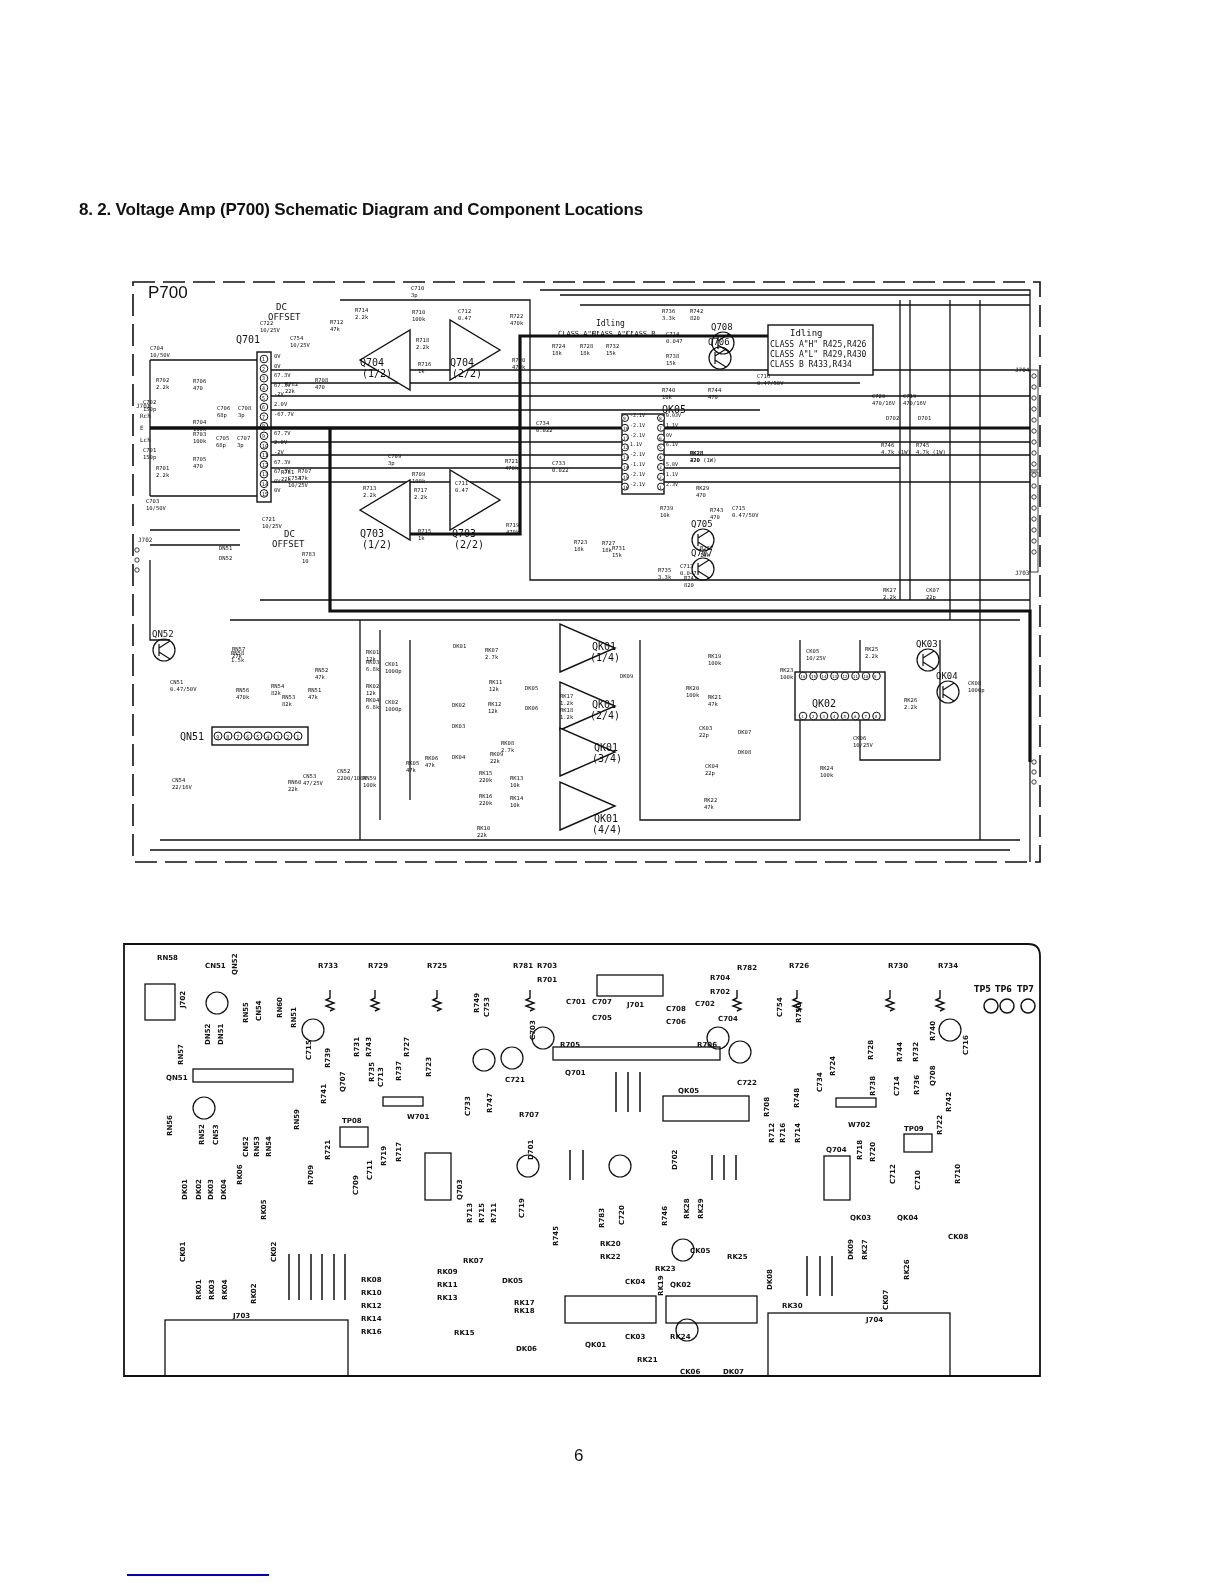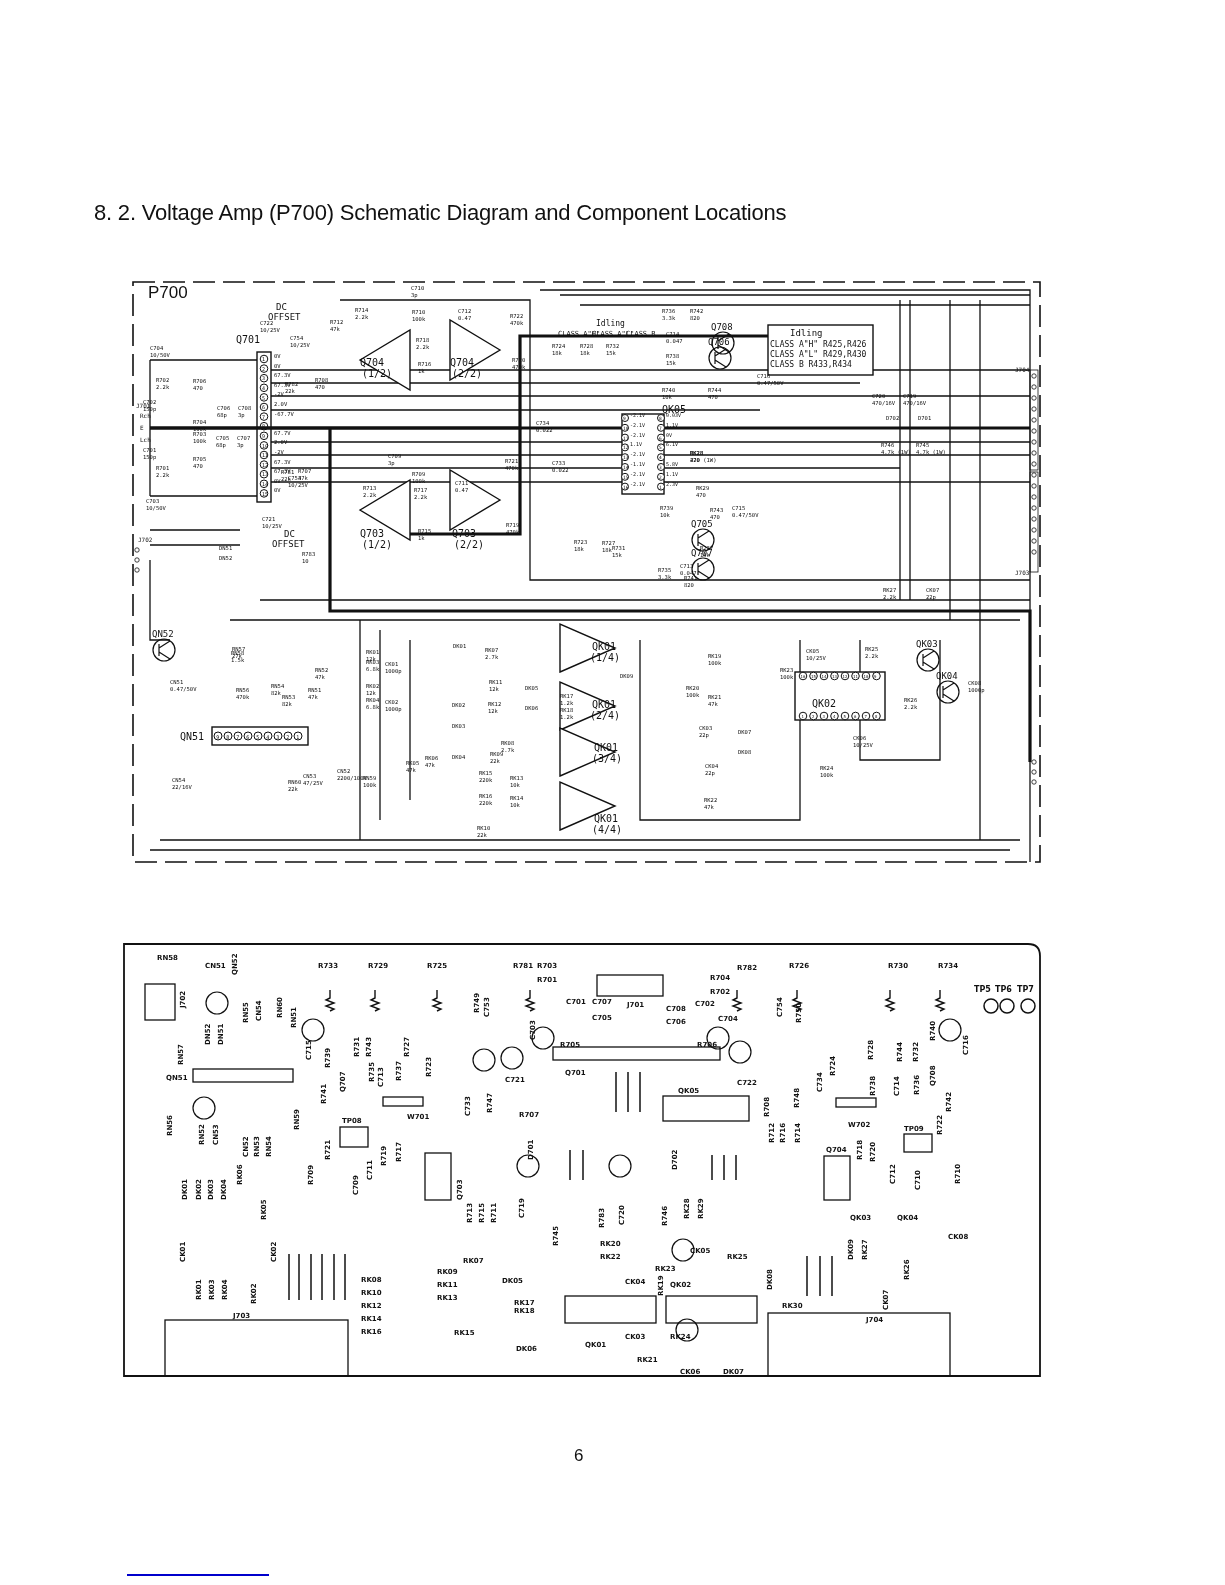--- a/index.html
+++ b/index.html
@@ -1,18 +1,18 @@
 <!DOCTYPE html>
 <html><head>
 <meta charset="utf-8">
 <style>
   html, body { margin: 0; padding: 0; background: #ffffff; }
   body { width: 1225px; height: 1585px; position: relative; overflow: hidden;
          font-family: "Liberation Sans", sans-serif; color: #111; }
-  .title { position: absolute; left: 94px; top: 200px; font-size: 22px; font-weight: normal;
+  .title { position: absolute; left: 79px; top: 200px; font-size: 17px; font-weight: bold;
            letter-spacing: -0.2px; font-family: "Liberation Sans", sans-serif; }
   .page-number { position: absolute; left: 574px; top: 1446px; font-size: 17px; }
   .footer-link { position: absolute; left: 127px; top: 1574px; width: 142px; height: 2px; background: #0000cc; }
   svg { position: absolute; left: 0; top: 0; }
   .lbl { font-family: "DejaVu Sans Mono", monospace; fill: #111; }
   .pcb { font-family: "DejaVu Sans", sans-serif; font-weight: bold; fill: #111; }
   .w { stroke: #111; fill: none; stroke-width: 1.3; }
   .wb { stroke: #111; fill: none; stroke-width: 3.2; }
   .dash { stroke: #111; fill: none; stroke-width: 1.6; stroke-dasharray: 22 8; }
   .box { stroke: #111; fill: #fff; stroke-width: 1.4; }

